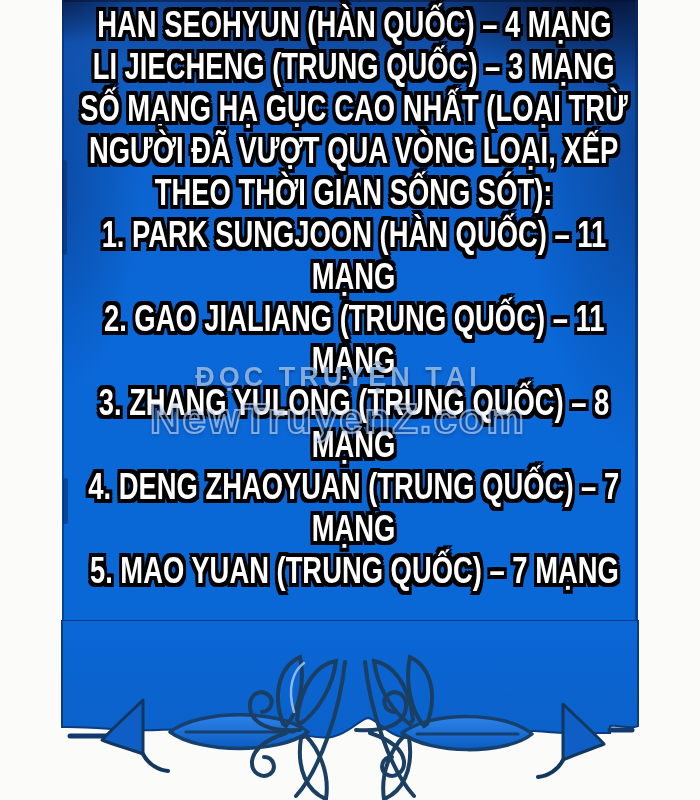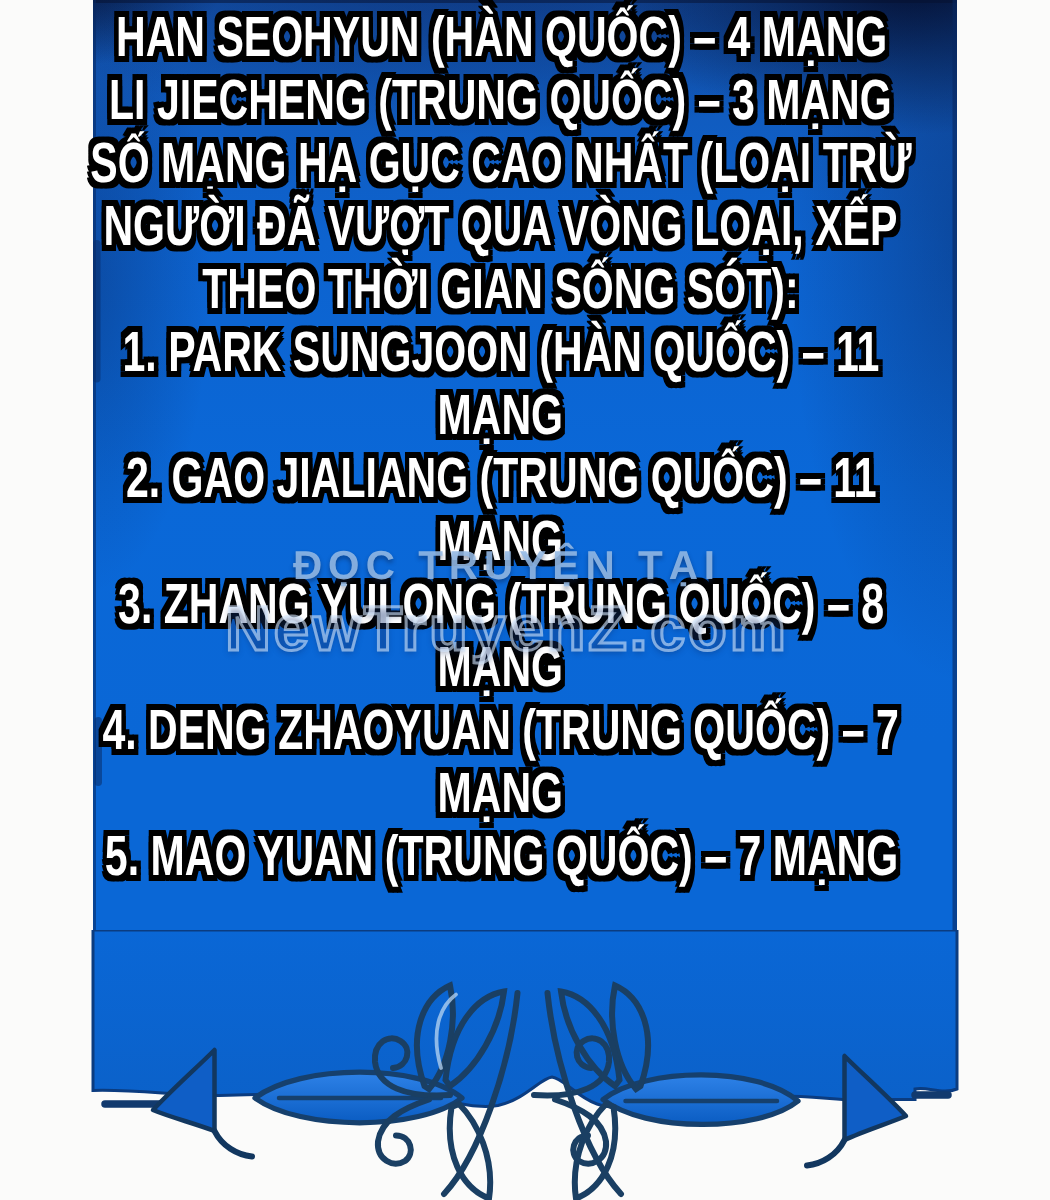--- a/index.html
+++ b/index.html
@@ -17,21 +17,21 @@
       radial-gradient(ellipse 120px 300px at -1% 30%, rgba(8,28,78,.35), rgba(8,28,78,0) 70%),
       linear-gradient(180deg,#1355b2 0%,#0d63cf 26%,#0a68d8 52%,#0a67d6 80%,#0a67d6 100%);
     box-shadow: inset 2px 0 0 rgba(8,40,96,.55), inset -3px 0 0 rgba(8,40,96,.6), inset 0 2px 0 rgba(5,15,45,.5);
   }
   .edge-mark{position:absolute;width:5px;border-radius:3px;background:rgba(10,45,105,.55);}
   .edge-mark.m1{left:0;top:160px;height:95px;}
   .edge-mark.m2{left:1px;top:478px;height:46px;}
 
   
   .textblock{
-    position:absolute;left:46px;top:4px;width:576px;
+    position:absolute;left:66px;top:4px;width:576px;
     display:flex;flex-direction:column;align-items:center;
     z-index:3;
   }
   .line{
     white-space:nowrap;
     height:42px;line-height:42px;
     font-size:37px;font-weight:bold;
     color:#ffffff;letter-spacing:0px;
     transform:scaleX(0.74) scaleY(1.02);
     transform-origin:50% 50%;

